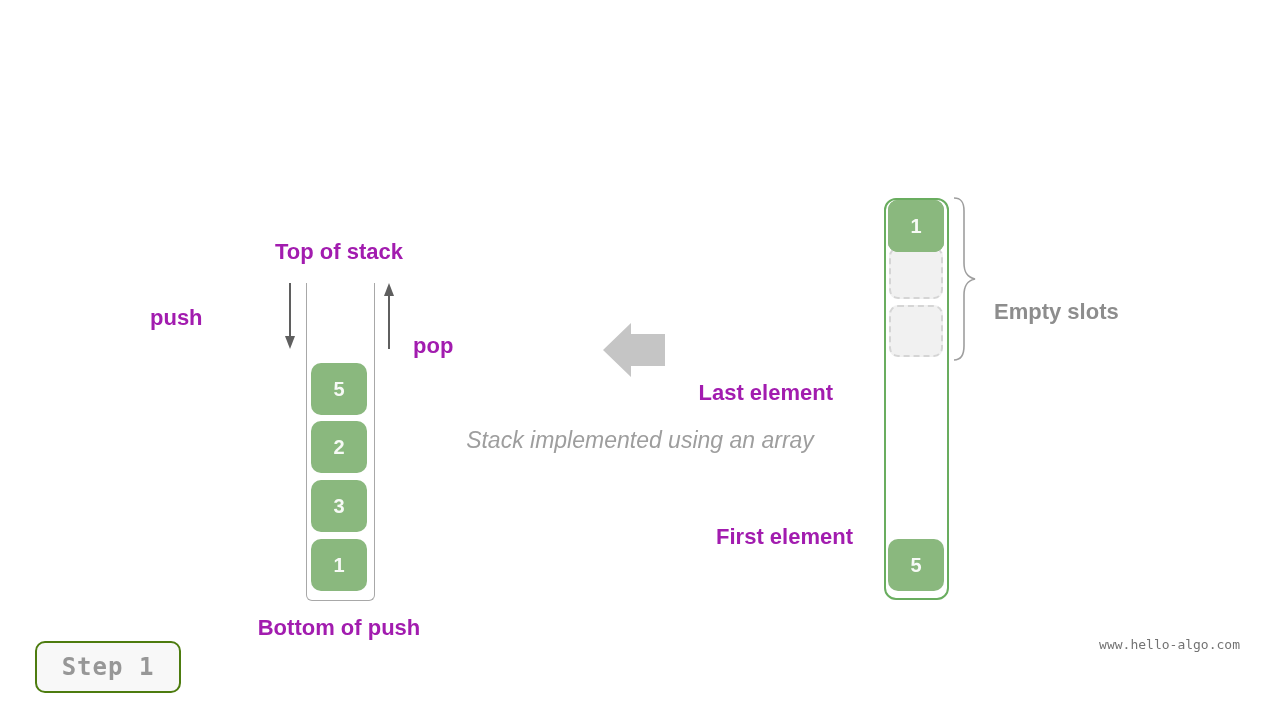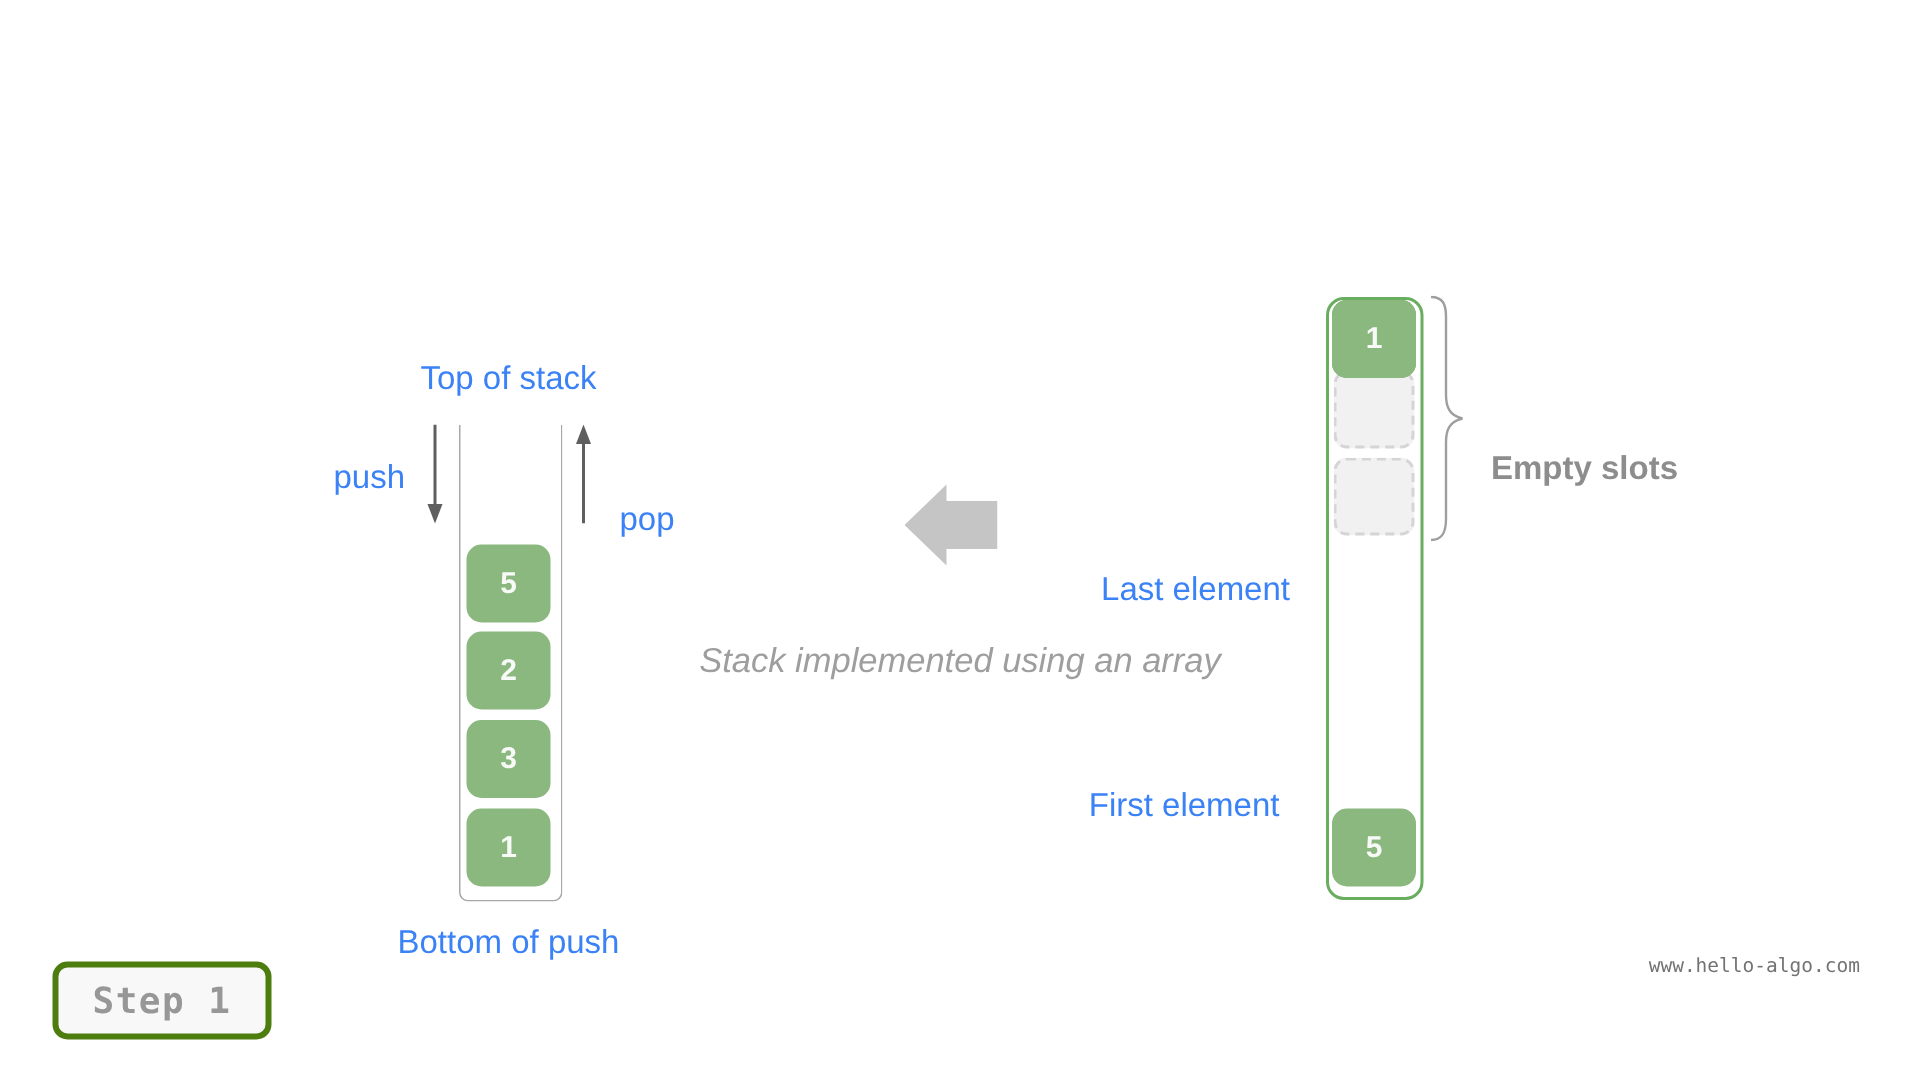--- a/index.html
+++ b/index.html
@@ -5,21 +5,21 @@
   html,body{margin:0;padding:0;}
   body{
     width:1280px;height:720px;position:relative;overflow:hidden;
     background:#ffffff;
     font-family:"Liberation Sans", sans-serif;
   }
   .abs{position:absolute;}
 
   
   .lbl-dark{
-    font-weight:normal;font-size:22px;color:#3b82f6;line-height:26px;
+    font-weight:bold;font-size:22px;color:#a21caf;line-height:26px;
   }
   .lbl-gray-bold{
     font-weight:bold;font-size:22px;color:#8d8d8d;line-height:26px;
   }
   .caption{
     font-size:23px;color:#9e9e9e;line-height:27px;text-align:center;font-style:italic;
   }
 
   
   .stack-box{
@@ -64,39 +64,39 @@
   .dots{
     position:absolute;left:0;right:0;top:8px;
     display:flex;flex-direction:column;align-items:center;gap:4px;
   }
   .dots i{width:5px;height:5px;border-radius:50%;background:#9a9a9a;}
 
   
   .step-badge{
     left:35px;top:641px;width:146px;height:52px;
     box-sizing:border-box;
-    border:4px solid #4d7c0f;border-radius:10px;background:#f8f8f8;
+    border:2px solid #4d7c0f;border-radius:10px;background:#f8f8f8;
     display:flex;align-items:center;justify-content:center;
     font-family:"DejaVu Sans Mono", monospace;
     font-weight:bold;font-size:24px;color:#979797;letter-spacing:1px;
   }
 
   
   .watermark{
     left:990px;top:637px;width:250px;text-align:right;
     font-family:"DejaVu Sans Mono", monospace;
     font-size:13px;color:#737373;
   }
 </style>
 </head>
 <body>
 
 <div class="abs lbl-dark" style="left:254px;top:239px;width:170px;text-align:center;">Top of stack</div>
 
-<div class="abs lbl-dark" style="left:150px;top:305px;width:120px;text-align:right;">push</div>
+<div class="abs lbl-dark" style="left:150px;top:305px;width:120px;">push</div>
 
 <svg class="abs" style="left:284px;top:283px;" width="12" height="66" viewBox="0 0 12 66">
   <line x1="6" y1="0" x2="6" y2="55" stroke="#5f5f5f" stroke-width="2"></line>
   <polygon points="1,53 11,53 6,66" fill="#5f5f5f"></polygon>
 </svg>
 
 <svg class="abs" style="left:383px;top:283px;" width="12" height="66" viewBox="0 0 12 66">
   <line x1="6" y1="11" x2="6" y2="66" stroke="#5f5f5f" stroke-width="2"></line>
   <polygon points="1,13 11,13 6,0" fill="#5f5f5f"></polygon>
 </svg>
@@ -111,21 +111,21 @@
 </div>
 
 <div class="abs lbl-dark" style="left:239px;top:615px;width:200px;text-align:center;">Bottom of push</div>
 
 <svg class="abs" style="left:603px;top:323px;" width="62" height="54" viewBox="0 0 62 54">
   <polygon points="0,27 28,0 28,11 62,11 62,43 28,43 28,54" fill="#c5c5c5"></polygon>
 </svg>
 
 <div class="abs caption" style="left:390px;top:427px;width:500px;">Stack implemented using an array</div>
 
-<div class="abs lbl-dark" style="left:640px;top:380px;width:220px;text-align:right;">Last element</div>
+<div class="abs lbl-dark" style="left:613px;top:380px;width:220px;text-align:right;">Last element</div>
 
 <div class="abs lbl-dark" style="left:633px;top:524px;width:220px;text-align:right;">First element</div>
 
 <div class="abs array-box">
   <div class="dots">
       <i></i>
       <i></i>
       <i></i>
     </div>
   <div class="empty-slot s1"></div>

